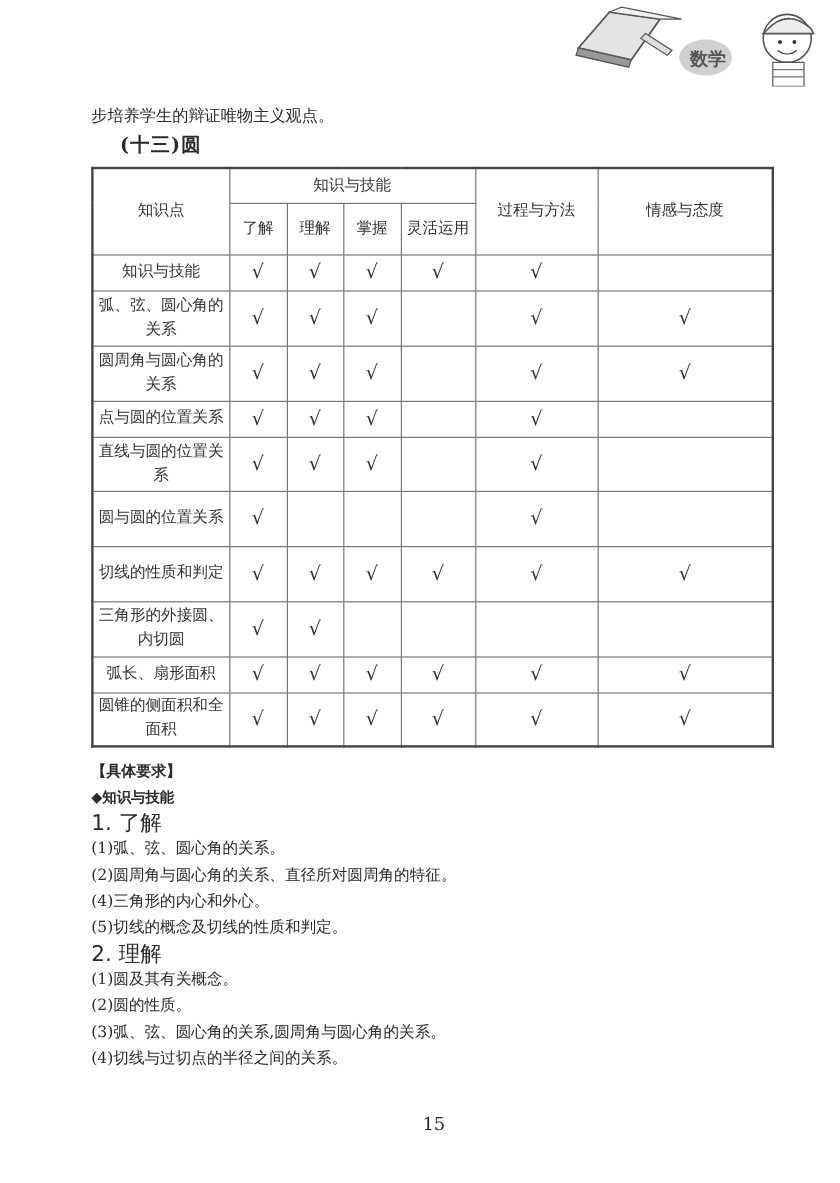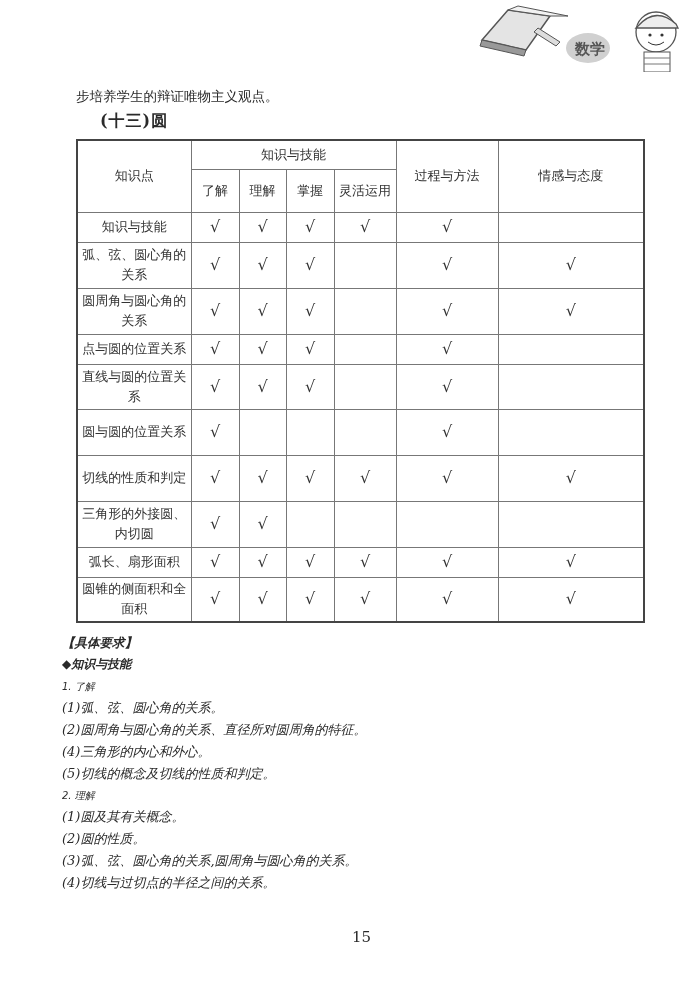--- a/index.html
+++ b/index.html
@@ -7,24 +7,24 @@
          font-family:"DejaVu Serif","Liberation Serif",serif; color:#2a2a2a; }
   .header-art { position:absolute; left:478px; top:2px; width:222px; height:70px; }
   .intro { position:absolute; left:76px; top:88px; font-size:13.5px; }
   .section-title { position:absolute; left:100px; top:111px; font-size:16px; font-weight:bold; letter-spacing:1px; }
   table.std { position:absolute; left:76px; top:139px; border-collapse:collapse;
               font-size:13px; table-layout:fixed; }
   table.std td, table.std th { border:1px solid #777; text-align:center; vertical-align:middle;
               font-weight:normal; padding:0 2px; line-height:20px; color:#333; }
   table.std { border:2px solid #444; }
   .chk { font-size:16px; color:#333; }
-  .req { position:absolute; left:62px; top:632px; font-size:13px; line-height:21.8px;font-style:italic; }
+  .req { position:absolute; left:76px; top:632px; font-size:13px; line-height:21.8px; }
   .req .h1 { font-family:"DejaVu Sans","Liberation Sans",sans-serif; font-weight:bold; font-size:12.5px; }
   .req .h2 { font-family:"DejaVu Sans","Liberation Sans",sans-serif; font-weight:bold; font-size:12px; }
-  .req .h3 { font-family:"DejaVu Sans","Liberation Sans",sans-serif; font-size:10px; }
+  .req .h3 { font-family:"DejaVu Sans","Liberation Sans",sans-serif; font-size:18px; }
   .req div { white-space:nowrap; }
   .page-num { position:absolute; left:352px; top:928px; font-size:15px; }
 </style>
 </head>
 <body>
 
 <div class="header-art">
   <svg width="222" height="70" viewBox="0 0 222 70">
     <polygon points="4,38 30,8 72,14 48,48" fill="#e4e4e4" stroke="#555" stroke-width="1.5"></polygon>
     <polygon points="4,38 48,48 46,54 2,44" fill="#999" stroke="#555" stroke-width="1"></polygon>

